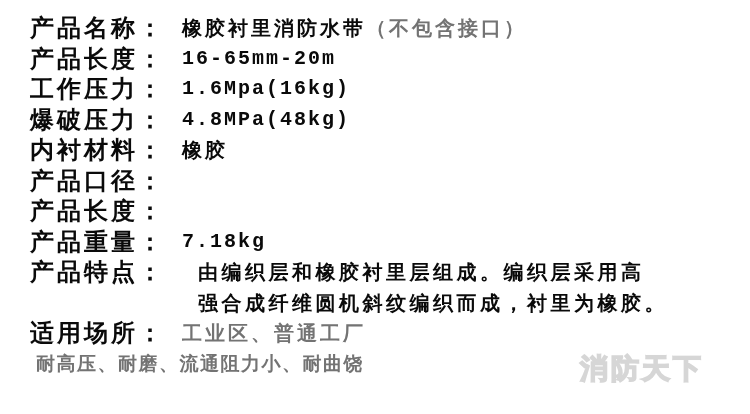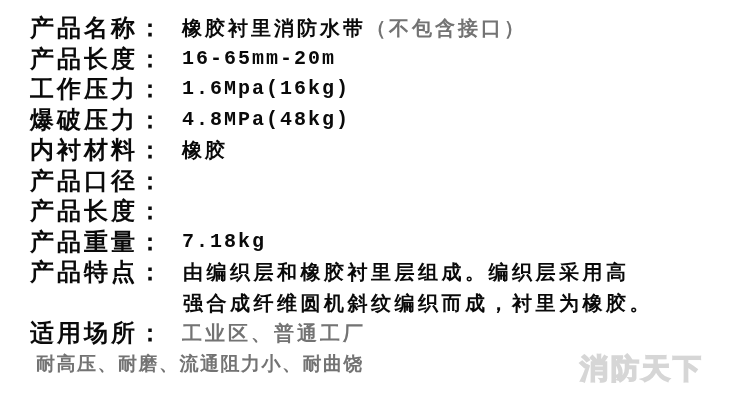--- a/index.html
+++ b/index.html
@@ -43,21 +43,21 @@
   .value.mono{
     font-family:Liberation Mono, monospace;
     letter-spacing:2px;
   }
   .value.red{ color:#737373; }
   .value.append{ margin-left:0; }
   .value-block{
     margin-left:6px;
   }
   .value-block .value{
-    margin-left:1px;
+    margin-left:16px;
     display:block;
     letter-spacing:3.5px;
   }
   .row.feature .value{
     font-size:19px;
     letter-spacing:1.5px;
   }
   .watermark{
     position:absolute;
     left:580px;

